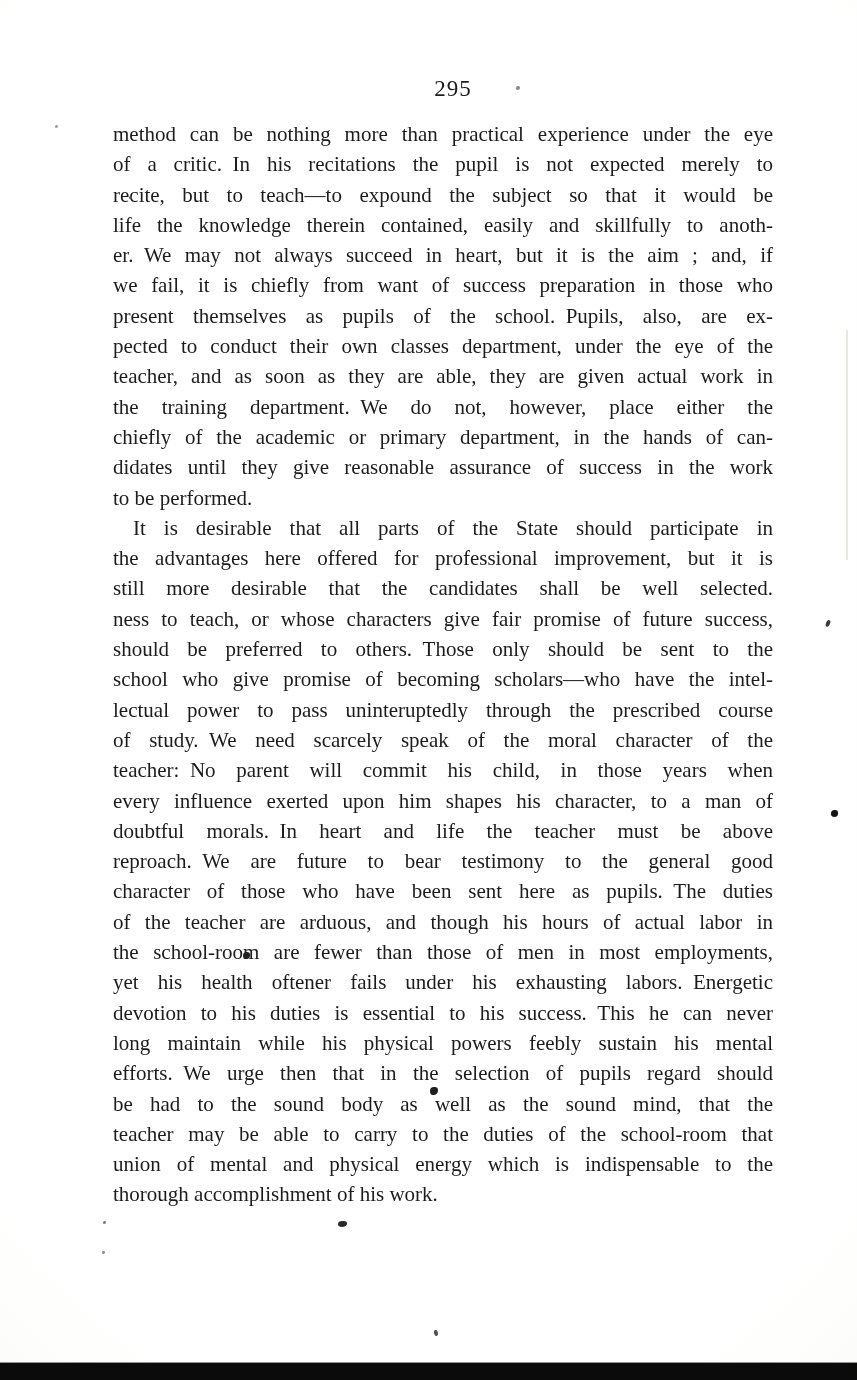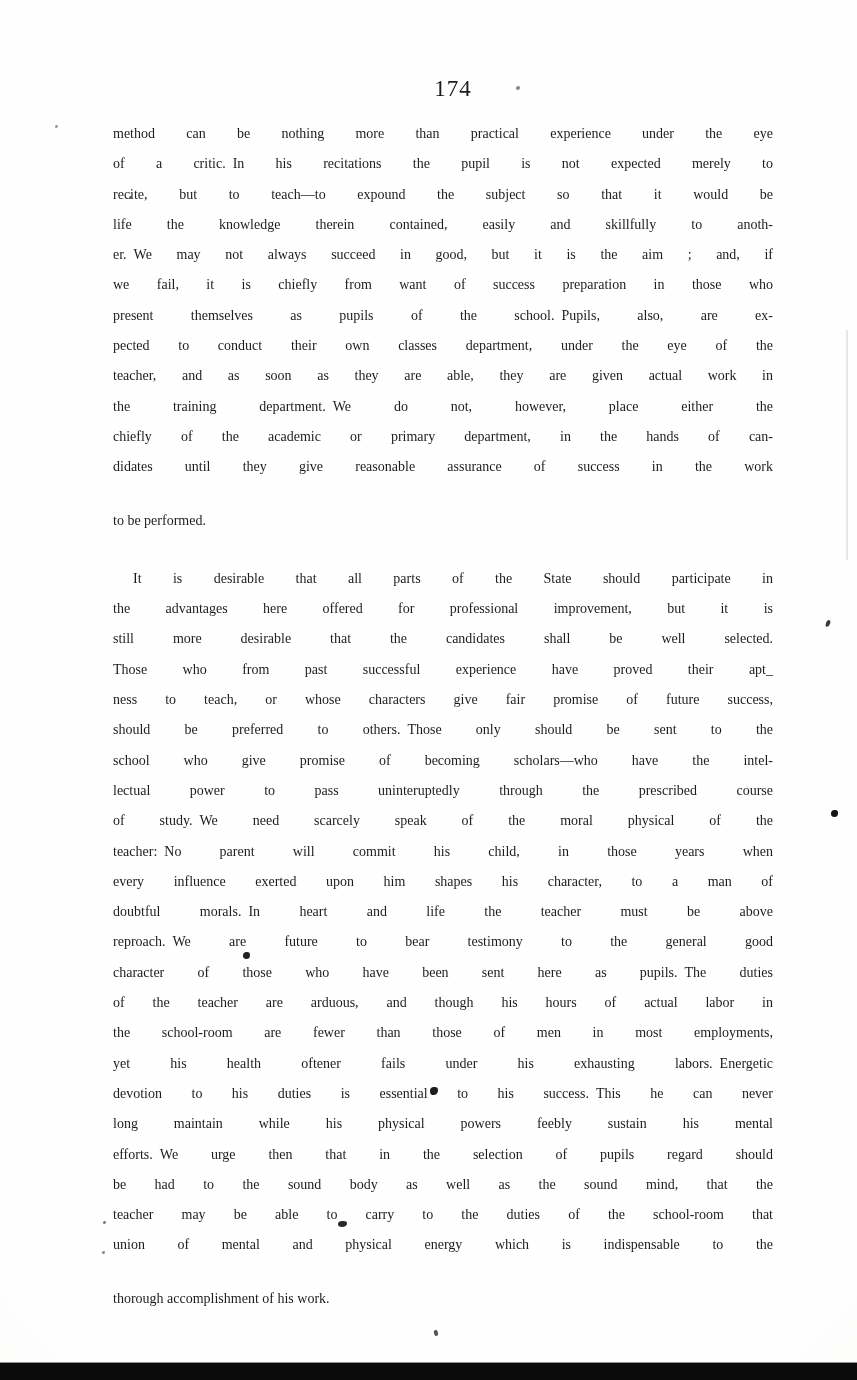--- a/index.html
+++ b/index.html
@@ -30,33 +30,31 @@
   }
   .body-text {
     position: absolute;
     top: 119px;
     left: 113px;
     width: 660px;
   }
   .line {
     height: 30.3px;
     line-height: 30.3px;
-    font-size: 14px;
+    font-size: 21px;
     text-align: justify;
     text-align-last: justify;
     overflow: hidden;
     white-space: normal;
   }
   .line.last {
     text-align-last: left;
-    margin-top: 23px;
   }
   .line.indent {
     text-indent: 20px;
-    margin-top: 28px;
   }
   .edge-bar {
     position: absolute;
     left: 0;
     bottom: 0;
     width: 857px;
     height: 17px;
     background: var(--edge-bar, #0b0b0b);
     box-shadow: 0 -1px 0 rgba(60,60,60,0.55);
   }
@@ -68,46 +66,45 @@
   .streak {
     position: absolute;
     pointer-events: none;
   }
 </style>
 </head>
 <body>
 
 <div class="page">
 
-  <div class="page-number">174</div>
+  <div class="page-number">295</div>
 
   <div class="body-text">
 
   <div class="line">method can be nothing more than practical experience under the eye</div>
       <div class="line">of a critic. In his recitations the pupil is not expected merely to</div>
       <div class="line">recite, but to teach—to expound the subject so that it would be</div>
       <div class="line">life the knowledge therein contained, easily and skillfully to anoth-</div>
-      <div class="line">er. We may not always succeed in good, but it is the aim ; and, if</div>
+      <div class="line">er. We may not always succeed in heart, but it is the aim ; and, if</div>
       <div class="line">we fail, it is chiefly from want of success preparation in those who</div>
       <div class="line">present themselves as pupils of the school. Pupils, also, are ex-</div>
       <div class="line">pected to conduct their own classes department, under the eye of the</div>
       <div class="line">teacher, and as soon as they are able, they are given actual work in</div>
       <div class="line">the training department. We do not, however, place either the</div>
       <div class="line">chiefly of the academic or primary department, in the hands of can-</div>
       <div class="line">didates until they give reasonable assurance of success in the work</div>
       <div class="line last">to be performed.</div>
       <div class="line indent">It is desirable that all parts of the State should participate in</div>
       <div class="line">the advantages here offered for professional improvement, but it is</div>
       <div class="line">still more desirable that the candidates shall be well selected.</div>
-      <div class="line">Those who from past successful experience have proved their apt_</div>
       <div class="line">ness to teach, or whose characters give fair promise of future success,</div>
       <div class="line">should be preferred to others. Those only should be sent to the</div>
       <div class="line">school who give promise of becoming scholars—who have the intel-</div>
       <div class="line">lectual power to pass uninteruptedly through the prescribed course</div>
-      <div class="line">of study. We need scarcely speak of the moral physical of the</div>
+      <div class="line">of study. We need scarcely speak of the moral character of the</div>
       <div class="line">teacher: No parent will commit his child, in those years when</div>
       <div class="line">every influence exerted upon him shapes his character, to a man of</div>
       <div class="line">doubtful morals. In heart and life the teacher must be above</div>
       <div class="line">reproach. We are future to bear testimony to the general good</div>
       <div class="line">character of those who have been sent here as pupils. The duties</div>
       <div class="line">of the teacher are arduous, and though his hours of actual labor in</div>
       <div class="line">the school-room are fewer than those of men in most employments,</div>
       <div class="line">yet his health oftener fails under his exhausting labors. Energetic</div>
       <div class="line">devotion to his duties is essential to his success. This he can never</div>
       <div class="line">long maintain while his physical powers feebly sustain his mental</div>

